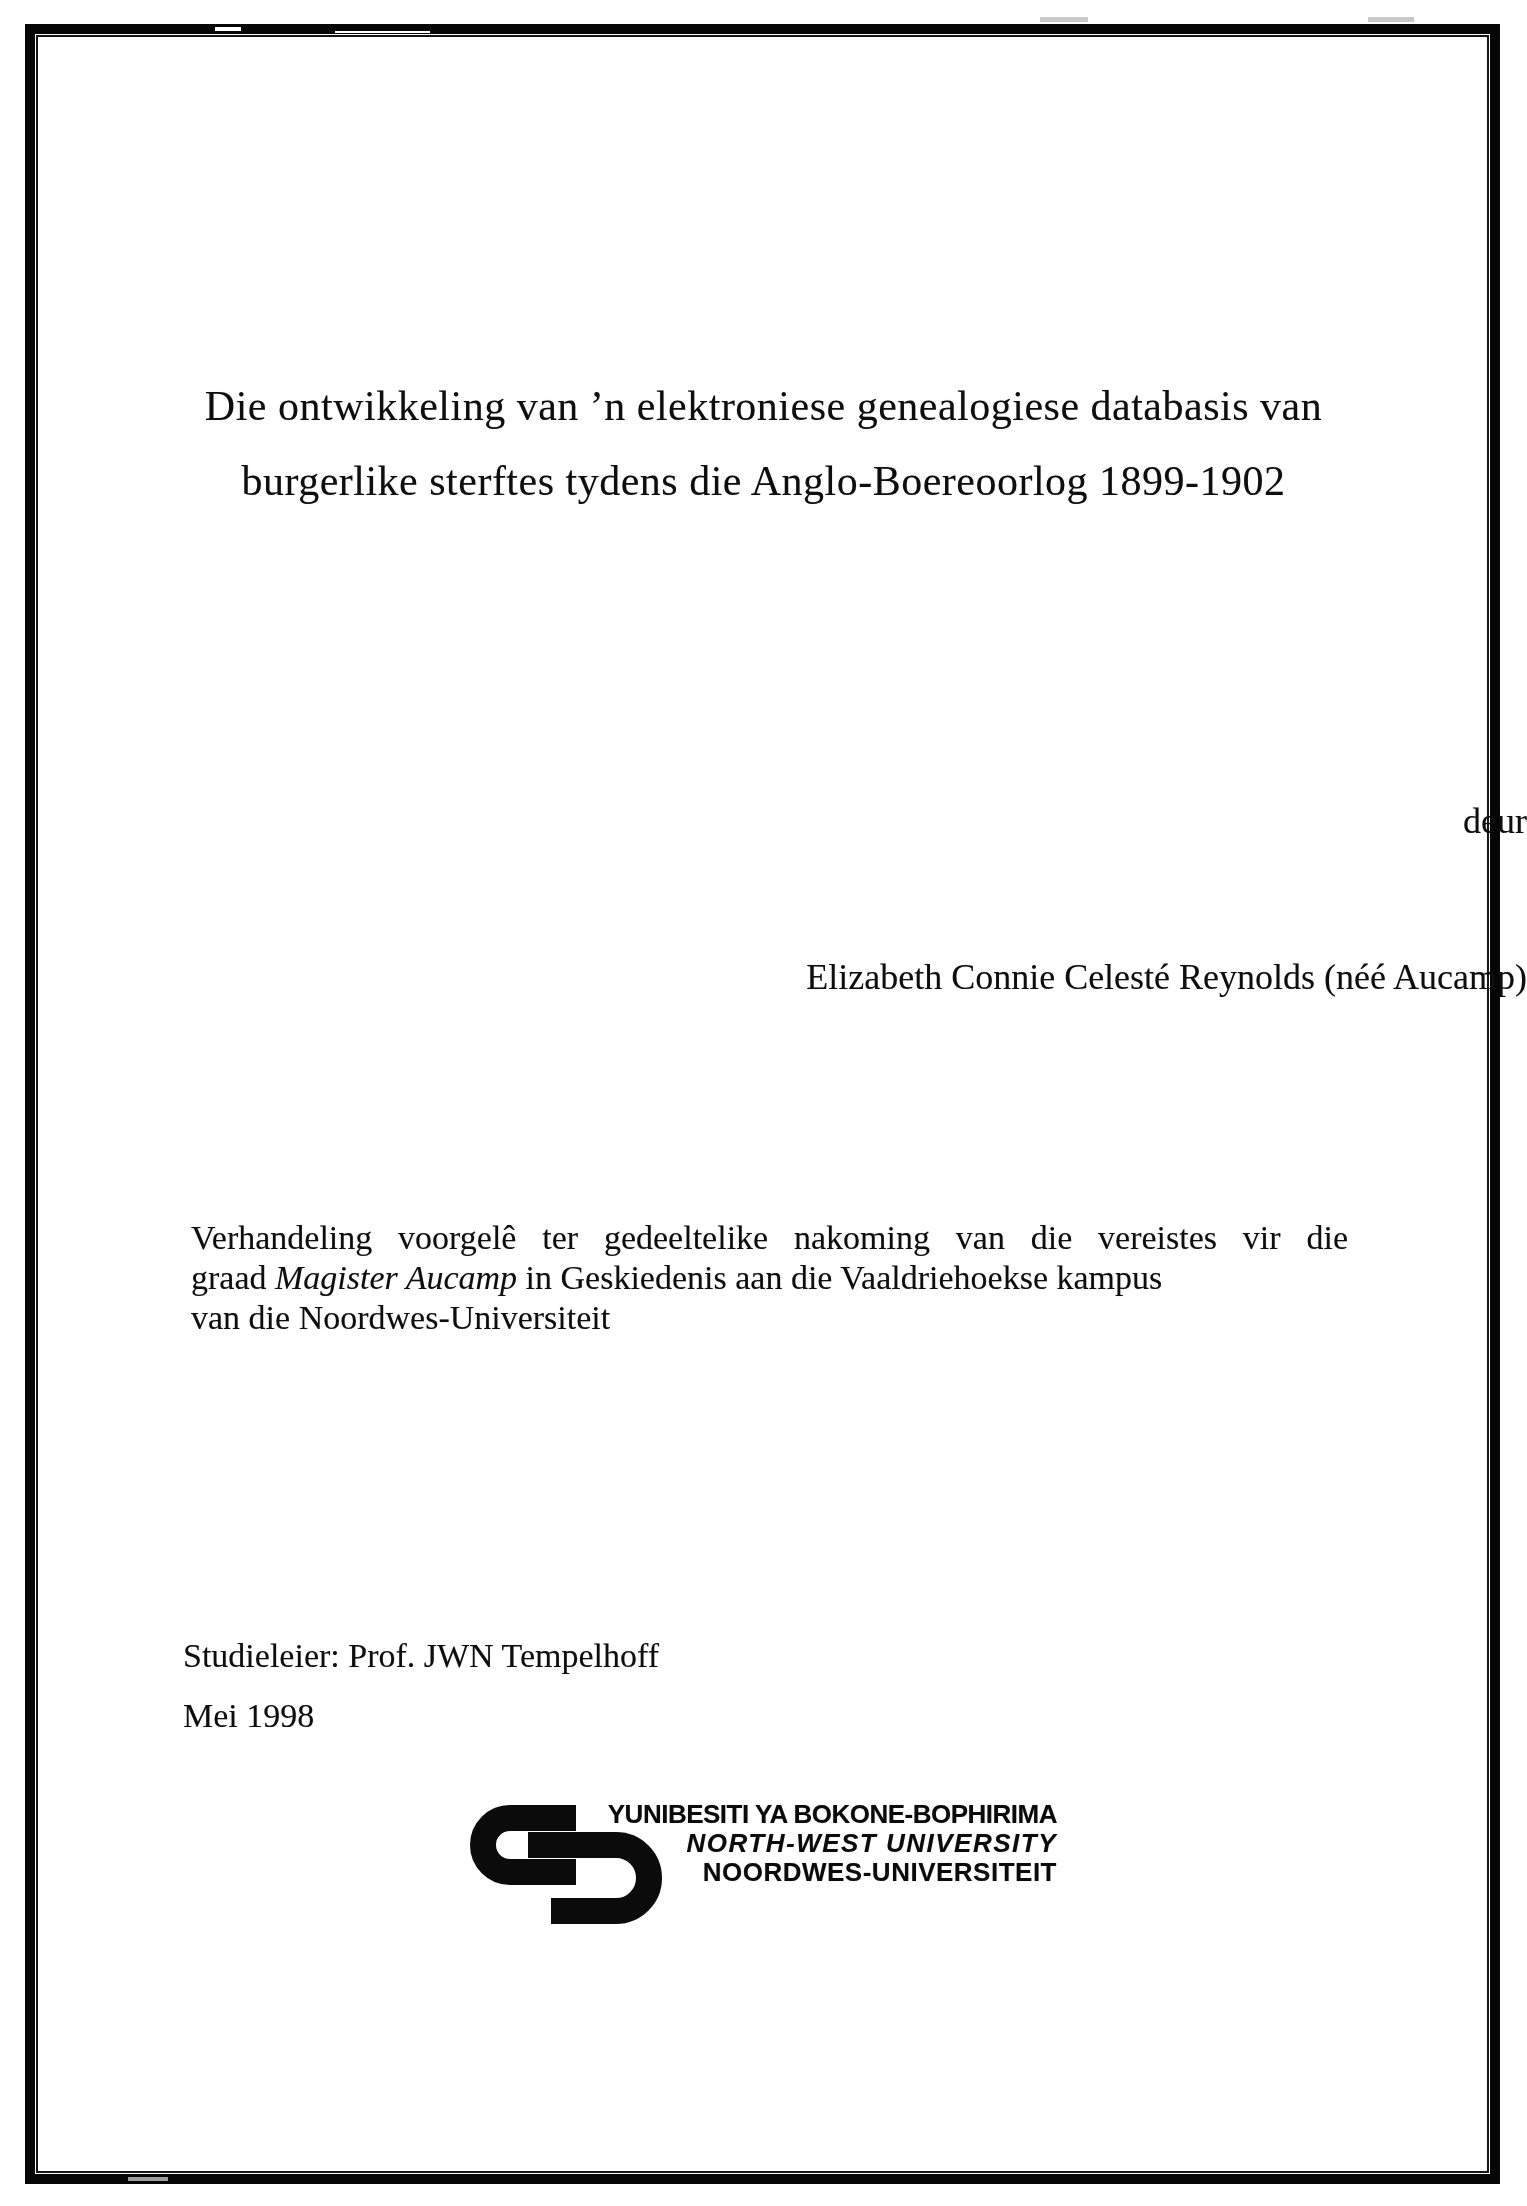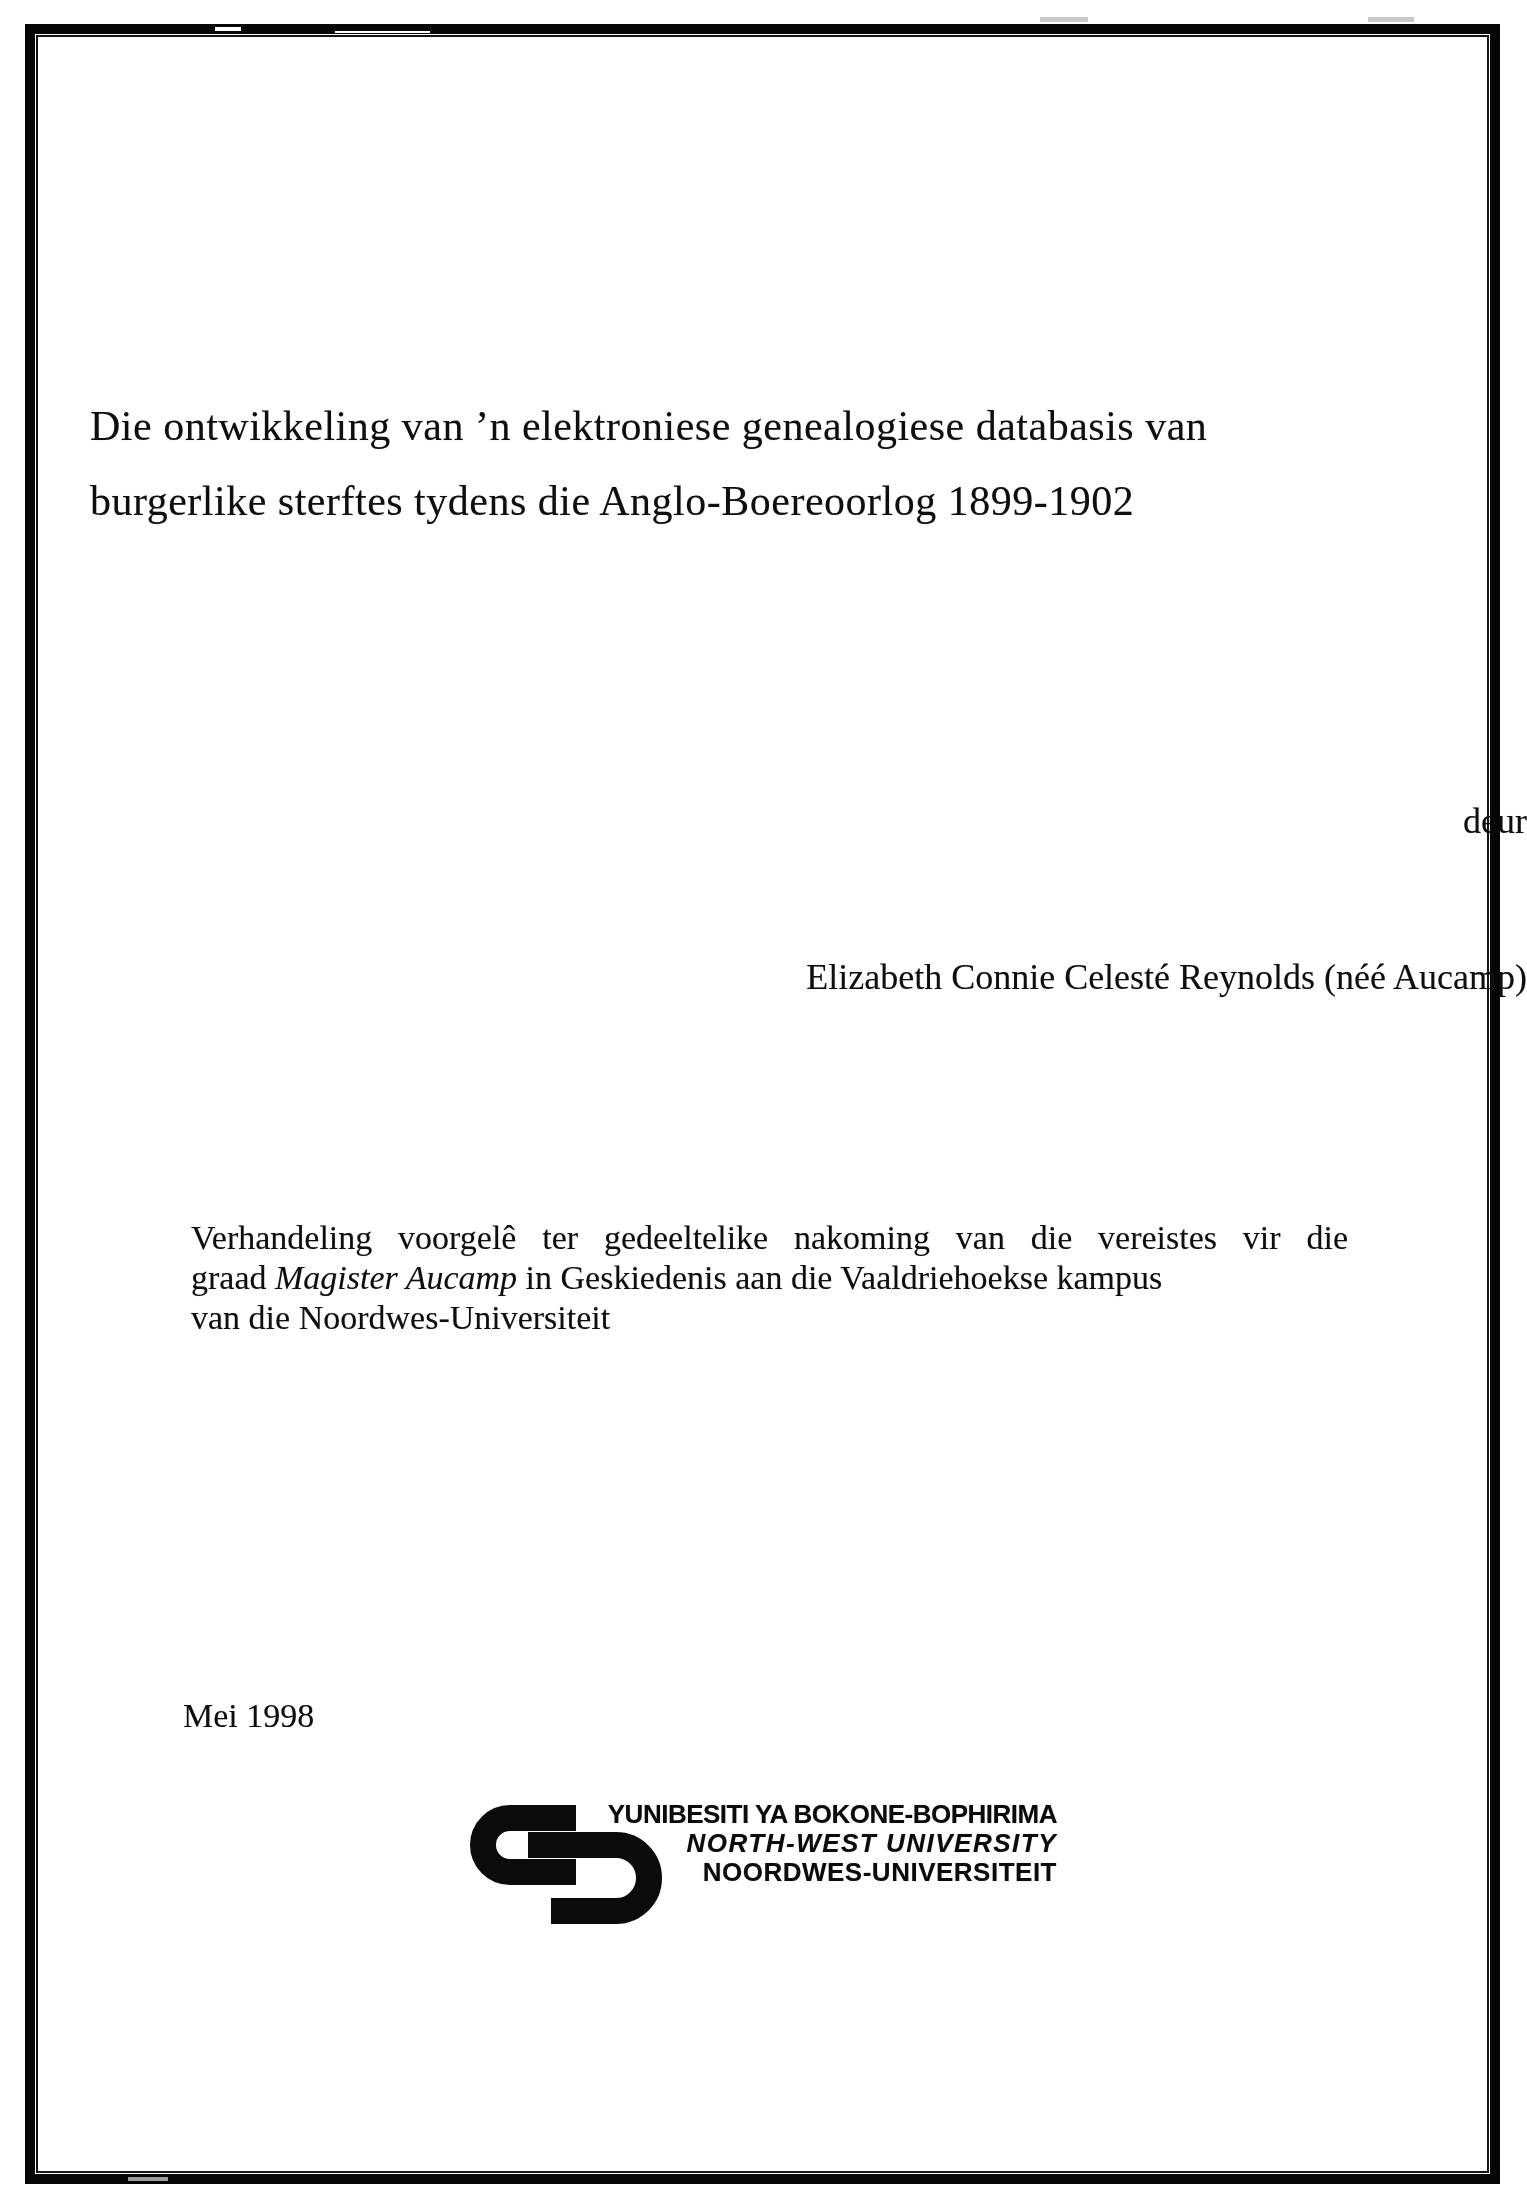--- a/index.html
+++ b/index.html
@@ -21,22 +21,22 @@
   .frame-inner {
     position:absolute; left:1px; top:1px; right:1px; bottom:1px;
     border:2px solid #141414;
   }
   
   .notch { position:absolute; background:#ffffff; }
   .smudge { position:absolute; background:#c9c9c9; }
   
   .txt { position:absolute; text-shadow:0 0 1px rgba(0,0,0,0.28); }
   .thesis-title {
-    left:90px; right:90px; top:389px;
-    text-align:left;
+    left:90px; right:90px; top:369px;
+    text-align:center;
     font-size:42px; line-height:75px;
     letter-spacing:0.5px;
   }
   .byline {
     left:0; right:0; top:799px;
     text-align:right;
     font-size:36px; line-height:44px;
   }
   .author {
     left:0; right:0; top:955px;
@@ -90,20 +90,21 @@
   <div class="txt byline">deur</div>
 
   <div class="txt author">Elizabeth Connie Celesté Reynolds (néé Aucamp)</div>
 
   <div class="txt statement">
     <div class="justified">Verhandeling voorgelê ter gedeeltelike nakoming van die vereistes vir die</div>
     <div><span>graad </span><span class="it">Magister Aucamp</span><span> in Geskiedenis aan die Vaaldriehoekse kampus</span></div>
     <div>van die Noordwes-Universiteit</div>
   </div>
 
+  <div class="txt supervisor">Studieleier: Prof. JWN Tempelhoff</div>
   <div class="txt date-line">Mei 1998</div>
 
   <svg class="logo-mark" viewBox="0 0 196 121" xmlns="http://www.w3.org/2000/svg">
 
     <path d="M 108 13 H 42 A 27 27 0 0 0 42 67 H 108" fill="none" stroke="#0b0b0b" stroke-width="26" stroke-linecap="butt"></path>
 
     <path d="M 60 40 H 148 A 33 33 0 0 1 148 106 H 83" fill="none" stroke="#0b0b0b" stroke-width="26" stroke-linecap="butt"></path>
   </svg>
   <div class="logo-text">
     <div class="l1">YUNIBESITI YA BOKONE-BOPHIRIMA</div>

